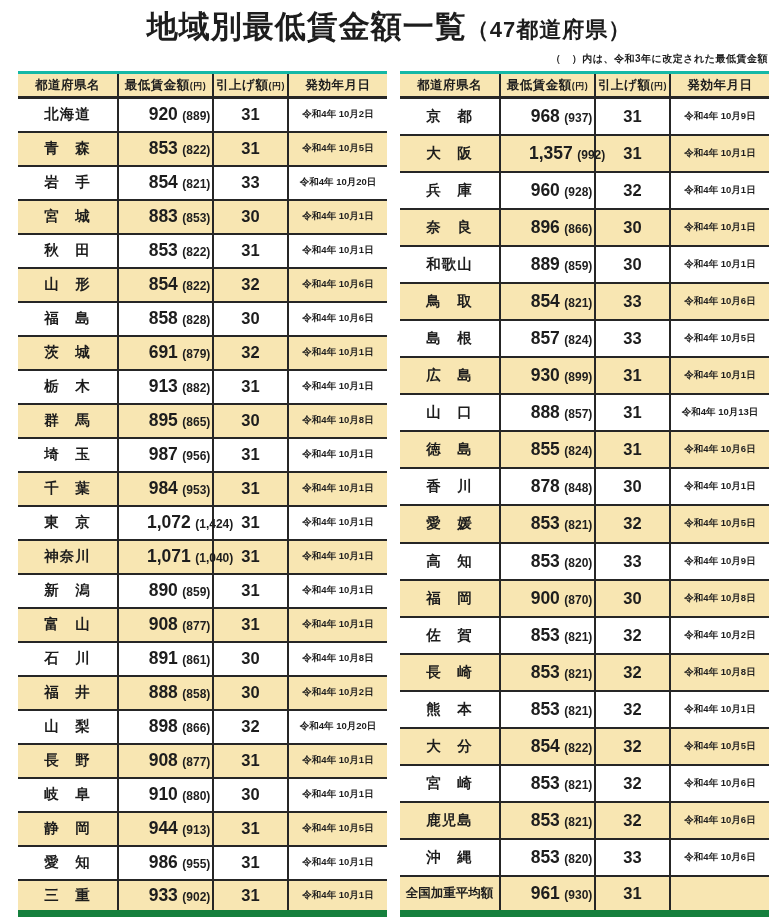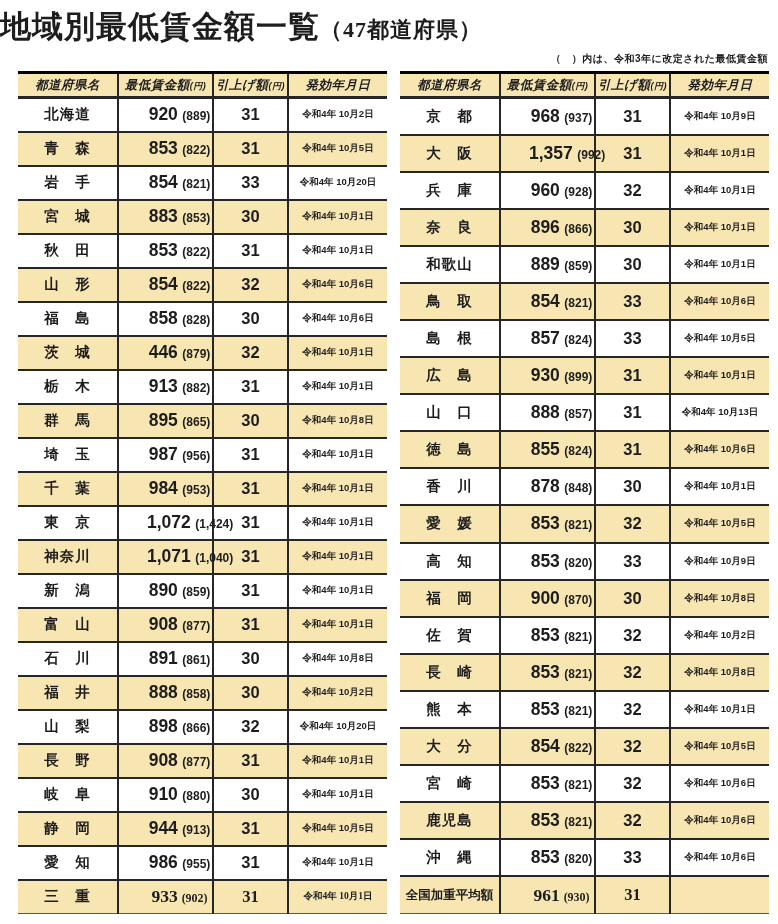--- a/index.html
+++ b/index.html
@@ -4,26 +4,25 @@
 <style>
   html,body{margin:0;padding:0;background:#ffffff;}
   body{
     width:778px;
     font-family:"Liberation Sans","DejaVu Sans",sans-serif;
     color:#1d1d1d;
     -webkit-font-smoothing:antialiased;
   }
   .page{width:778px;overflow:hidden;}
   .title{
-    text-align:left;
+    text-align:center;
     font-weight:bold;
     margin:10px 0 2px 0;
     letter-spacing:1px;
     line-height:1.1;
-    font-family:Liberation Serif, serif;
   }
   .title .main{font-size:31px;}
   .title .suffix{font-size:22px;}
   .note{
     font-size:10px;
     font-weight:bold;
     text-align:right;
     margin:8px 10px 5px 0;
     letter-spacing:0.5px;
   }
@@ -35,38 +34,37 @@
   table.wage-table{
     border-collapse:collapse;
     table-layout:fixed;
     width:369px;
   }
   col.c-name{width:100px;}
   col.c-wage{width:95px;}
   col.c-raise{width:75px;}
   col.c-date{width:99px;}
   thead tr{
-    border-top:3px solid #000000;
+    border-top:3px solid #14b8a6;
     border-bottom:3px solid #262626;
     background:#F8E6B2;
     height:25px;
-    font-style:italic;
   }
   th{
     font-size:12.5px;
     font-weight:bold;
     padding:0;
     text-align:center;
     letter-spacing:0.5px;
   }
   th .unit{font-size:9px;}
   th + th, td + td{border-left:2px solid #262626;}
   tbody tr{height:34px;border-top:2px solid #262626;}
   tbody tr:first-child{border-top:none;}
-  tbody tr:last-child{border-bottom:1px solid #15803d;font-family:Liberation Serif, serif;}
+  tbody tr:last-child{border-bottom:7px solid #15803d;}
   tbody tr:nth-child(even){background:#F8E6B2;}
   td{
     text-align:center;
     vertical-align:middle;
     padding:0;
     font-weight:bold;
   }
   td.name{font-size:14.5px;letter-spacing:1px;}
   td.name.long{font-size:12.5px;letter-spacing:0;}
   td.wage{white-space:nowrap;padding-left:28px;}
@@ -141,21 +139,21 @@
     <td class="date">令和4年 10月6日</td>
   </tr>
           <tr>
     <td class="name">福　島</td>
     <td class="wage"><span class="w">858</span> <span class="p">(828)</span></td>
     <td class="raise">30</td>
     <td class="date">令和4年 10月6日</td>
   </tr>
           <tr>
     <td class="name">茨　城</td>
-    <td class="wage"><span class="w">446</span> <span class="p">(879)</span></td>
+    <td class="wage"><span class="w">691</span> <span class="p">(879)</span></td>
     <td class="raise">32</td>
     <td class="date">令和4年 10月1日</td>
   </tr>
           <tr>
     <td class="name">栃　木</td>
     <td class="wage"><span class="w">913</span> <span class="p">(882)</span></td>
     <td class="raise">31</td>
     <td class="date">令和4年 10月1日</td>
   </tr>
           <tr>

